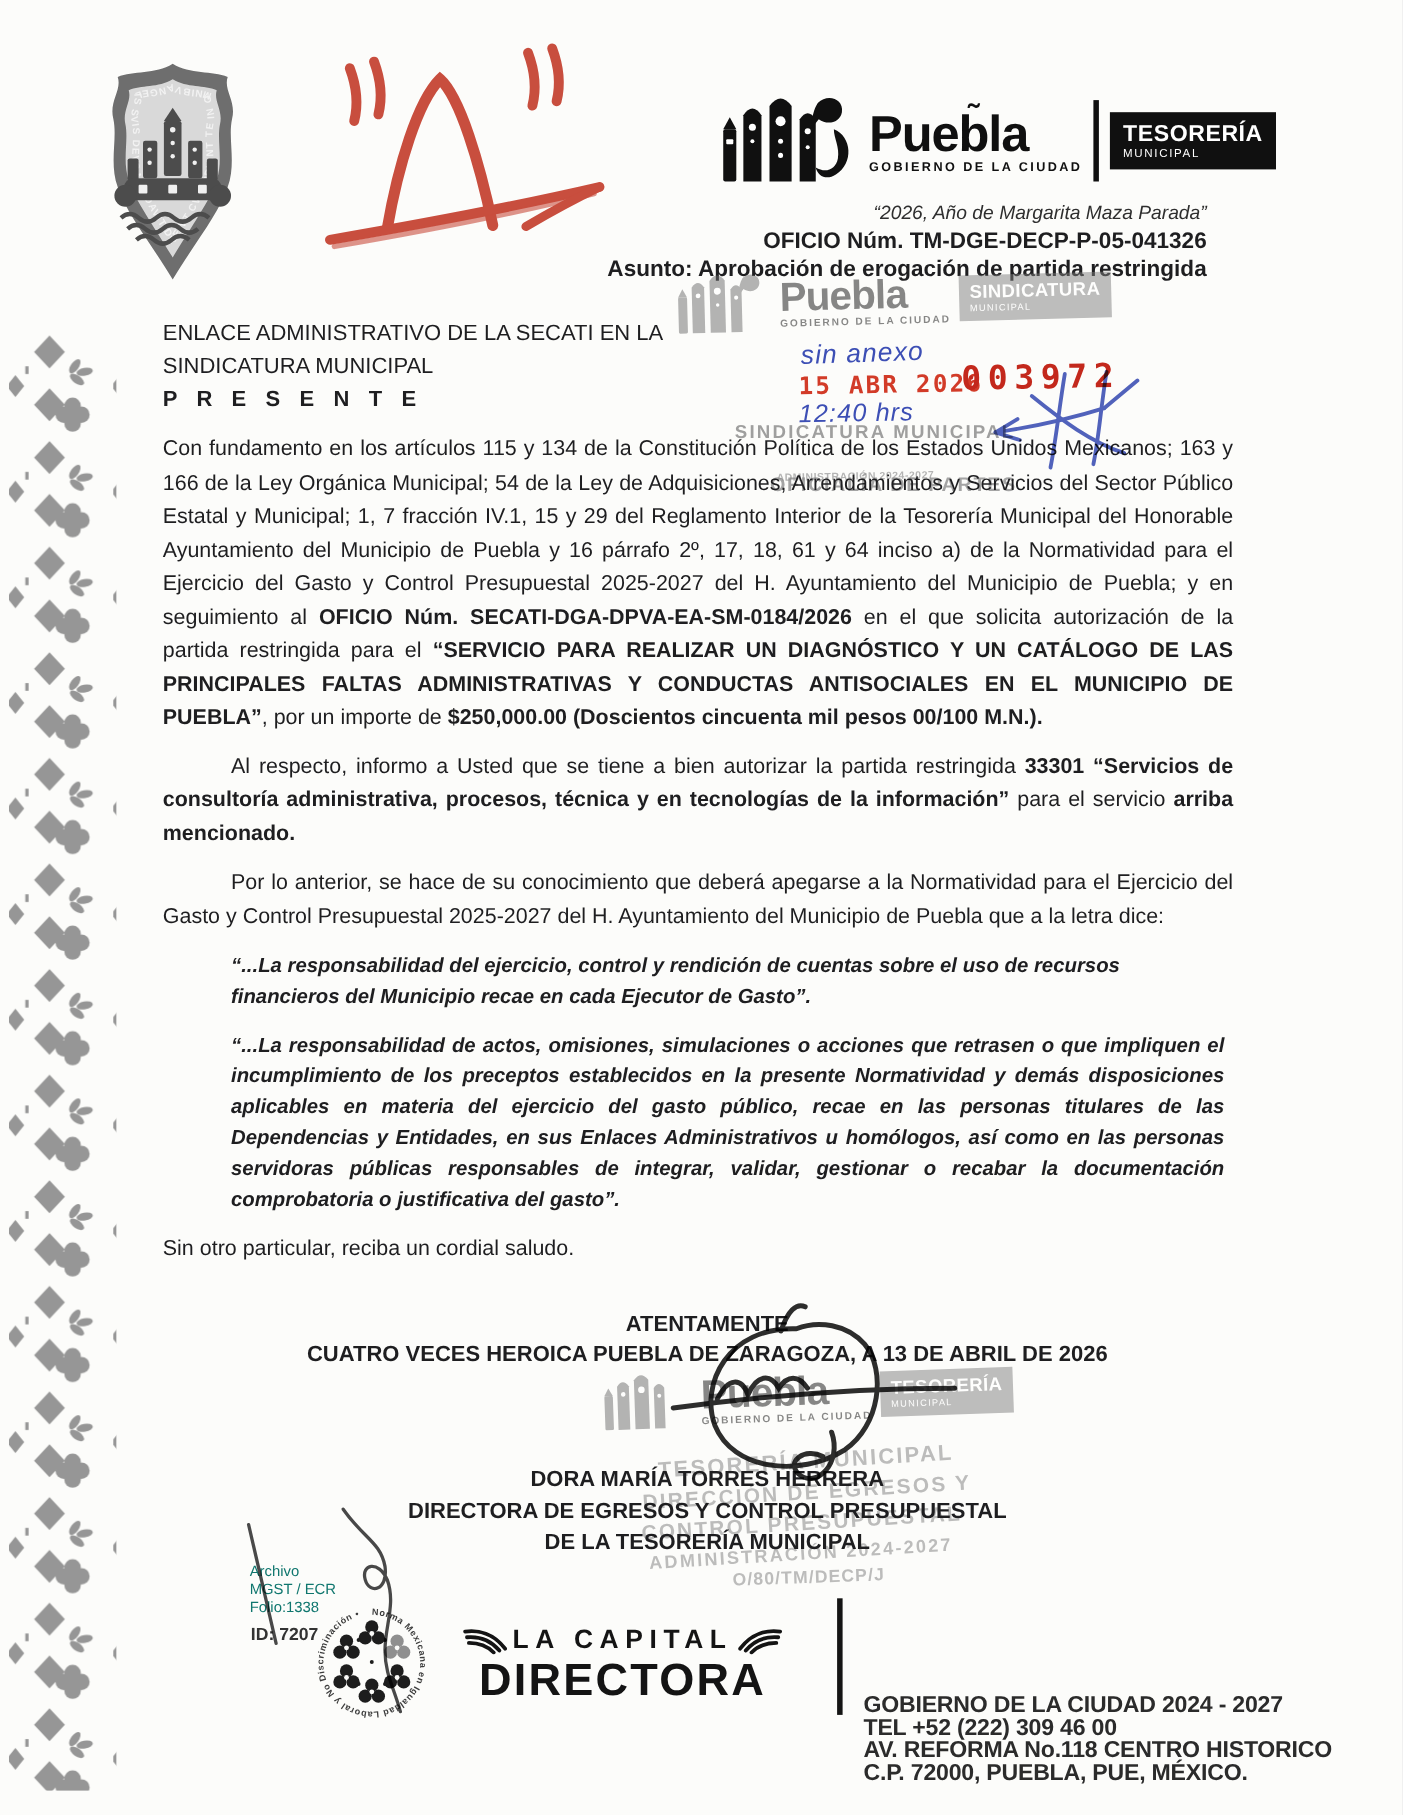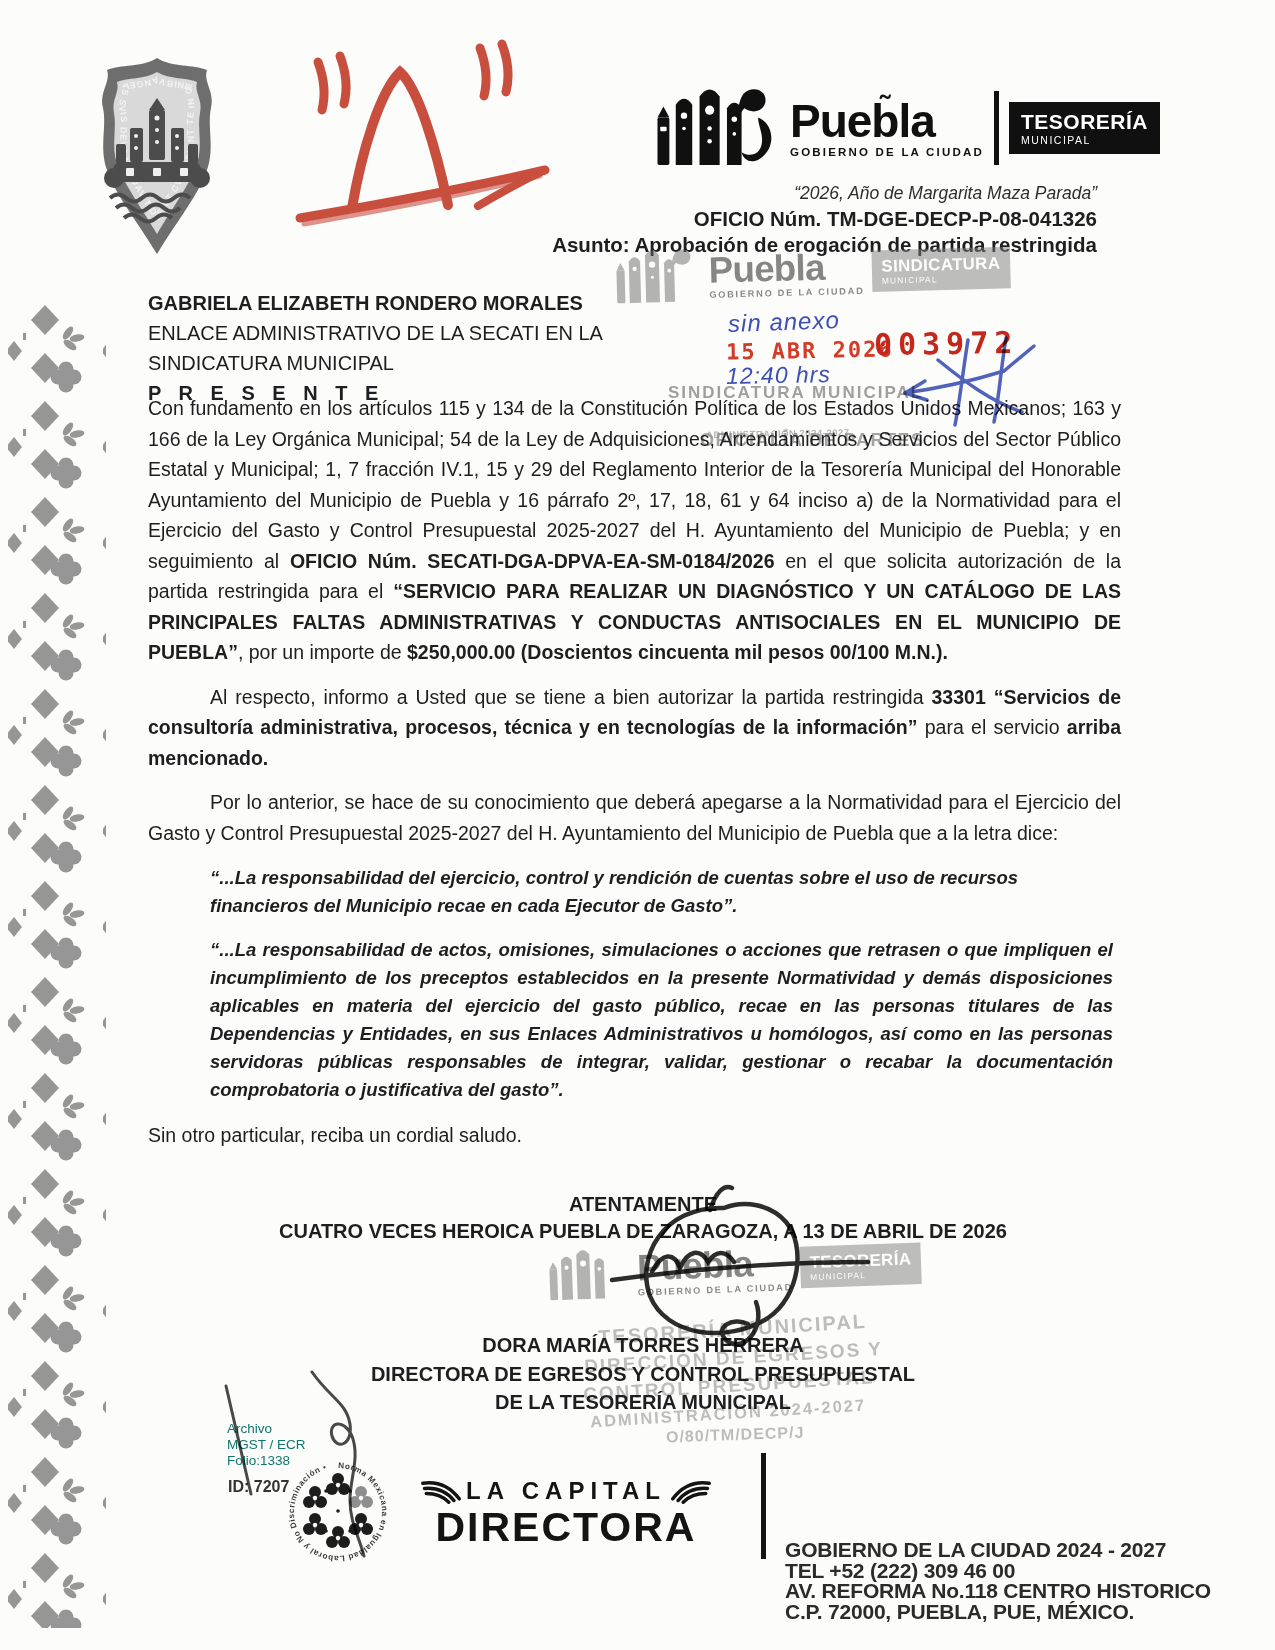--- a/index.html
+++ b/index.html
@@ -169,21 +169,21 @@
       <div class="tagline">GOBIERNO DE LA CIUDAD</div>
     </div>
     <div class="bar"></div>
     <div class="badge">
       <div class="b1">TESORERÍA</div>
       <div class="b2">MUNICIPAL</div>
     </div>
   </div>
 
   <div class="abs hdr-right legend">“2026, Año de Margarita Maza Parada”</div>
-  <div class="abs hdr-right oficio">OFICIO Núm. TM-DGE-DECP-P-08-041326</div>
+  <div class="abs hdr-right oficio">OFICIO Núm. TM-DGE-DECP-P-05-041326</div>
   <div class="abs hdr-right subject">Asunto: Aprobación de erogación de partida restringida</div>
 
   <div class="abs stamp-ghost" style="left:612px;top:246px;transform:rotate(-1.5deg) scale(.8);">
     <div class="brand">
       <svg width="110" height="80" viewBox="0 0 140 95">
         <g fill="#6a6a6a">
           <rect x="6" y="36" width="13" height="52" rx="2"></rect>
             <path d="M6,36 L12.5,24 L19,36 Z"></path>
           <path d="M26,22 q9,-13 18,0 l0,66 l-18,0 Z"></path>
           <path d="M52,13 q11,-15 22,0 l0,75 l-22,0 Z"></path>
@@ -202,21 +202,20 @@
         <div class="tagline">GOBIERNO DE LA CIUDAD</div>
       </div>
       <div class="badge" style="background:#7d7d7d;">
         <div class="b1">SINDICATURA</div>
         <div class="b2">MUNICIPAL</div>
       </div>
     </div>
   </div>
 
   <div class="abs recipient">
-    <div class="name">GABRIELA ELIZABETH RONDERO MORALES</div>
     <div>ENLACE ADMINISTRATIVO DE LA SECATI EN LA</div>
     <div>SINDICATURA MUNICIPAL</div>
     <div class="salut">P R E S E N T E</div>
   </div>
 
   <div class="abs ink-blue annex">sin anexo</div>
   <div class="abs ink-red datestamp">15 ABR 2026</div>
   <div class="abs folio">003972</div>
   <div class="abs ink-blue timenote">12:40 hrs</div>
   <div class="abs grayst offc1">SINDICATURA MUNICIPAL</div>

